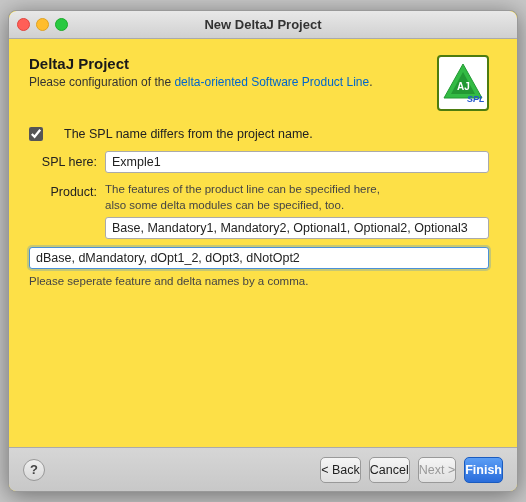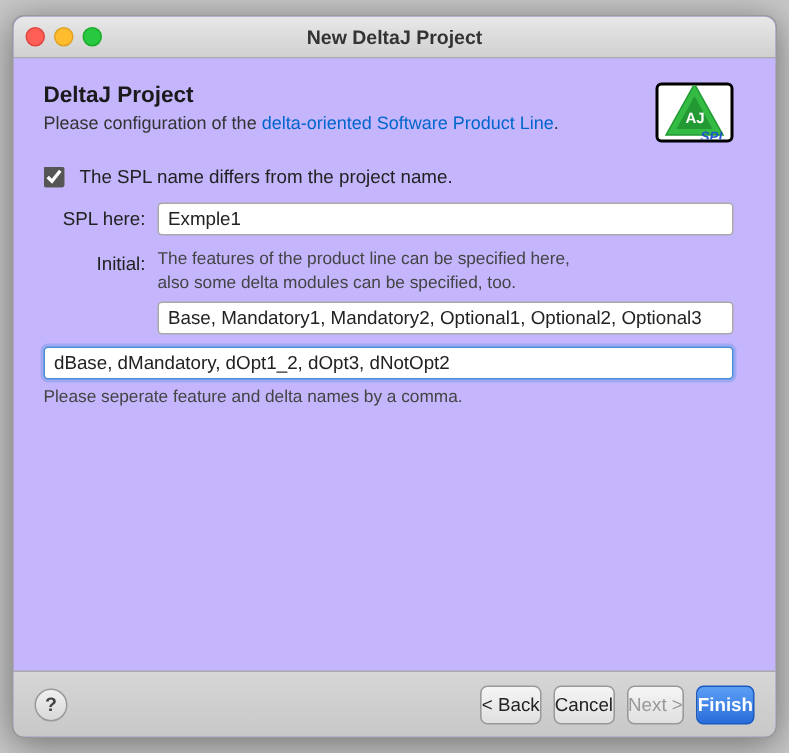--- a/index.html
+++ b/index.html
@@ -10,21 +10,21 @@
       display: flex;
       justify-content: center;
       align-items: center;
       width: 526px;
       height: 502px;
       overflow: hidden;
     }
     .window {
       width: 510px;
       height: 482px;
-      background: #c4b5fd;
+      background: #fde047;
       border-radius: 8px;
       box-shadow: 0 4px 24px rgba(0,0,0,0.45);
       display: flex;
       flex-direction: column;
       overflow: hidden;
       border: 1px solid #999;
       justify-content: space-between;
     }
     .title-bar {
       height: 28px;
@@ -83,39 +83,39 @@
     .header-subtitle {
       font-size: 12px;
       color: #333;
     }
     .header-subtitle a {
       color: #0066cc;
       text-decoration: none;
     }
     .logo-box {
       width: 52px;
-      height: 40px;
-      border: 2px solid #000000;
+      height: 56px;
+      border: 2px solid #4d7c0f;
       border-radius: 4px;
       background: white;
       display: flex;
       align-items: center;
       justify-content: center;
       flex-shrink: 0;
       margin-left: 12px;
       overflow: hidden;
     }
     .form-section {
       flex: 1;
     }
     .checkbox-row {
       display: flex;
       align-items: center;
       margin-bottom: 10px;
-      gap: 10px;
+      gap: 21px;
     }
     .checkbox-row input[type="checkbox"] {
       width: 14px;
       height: 14px;
       accent-color: #555;
       flex-shrink: 0;
     }
     .checkbox-label {
       font-size: 12.5px;
       color: #222;
@@ -259,21 +259,21 @@
       </div>
 
       <div class="form-row">
         <div class="form-label">SPL here:</div>
         <div class="form-right">
           <input type="text" class="form-input" value="Exmple1" style="">
         </div>
       </div>
 
       <div class="form-row">
-        <div class="form-label">Initial:</div>
+        <div class="form-label">Product:</div>
         <div class="form-right">
           <div class="form-hint">
             <span>The features of the product line can be specified here,</span><br>
             <span>also some delta modules can be specified, too.</span>
           </div>
           <input type="text" class="form-input" value="Base, Mandatory1, Mandatory2, Optional1, Optional2, Optional3" style="">
         </div>
       </div>
 
       <div class="form-row">

